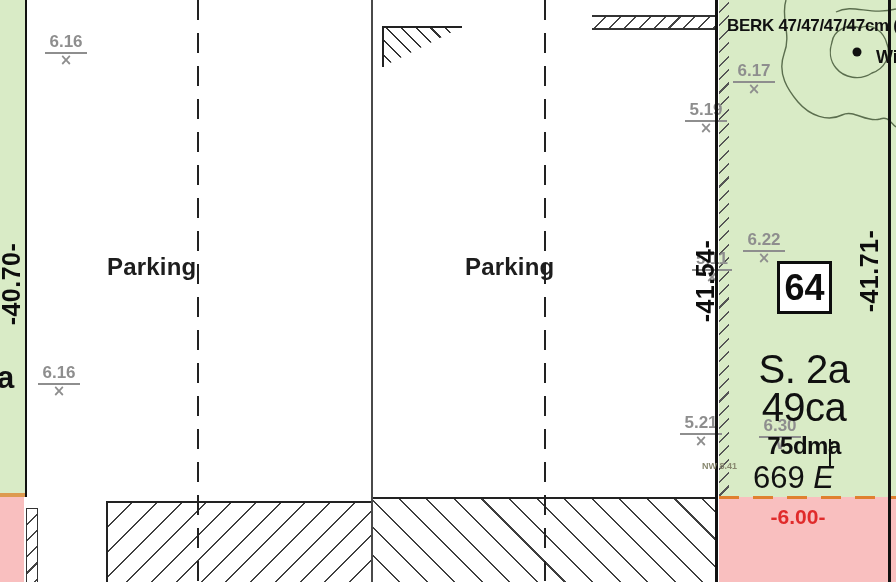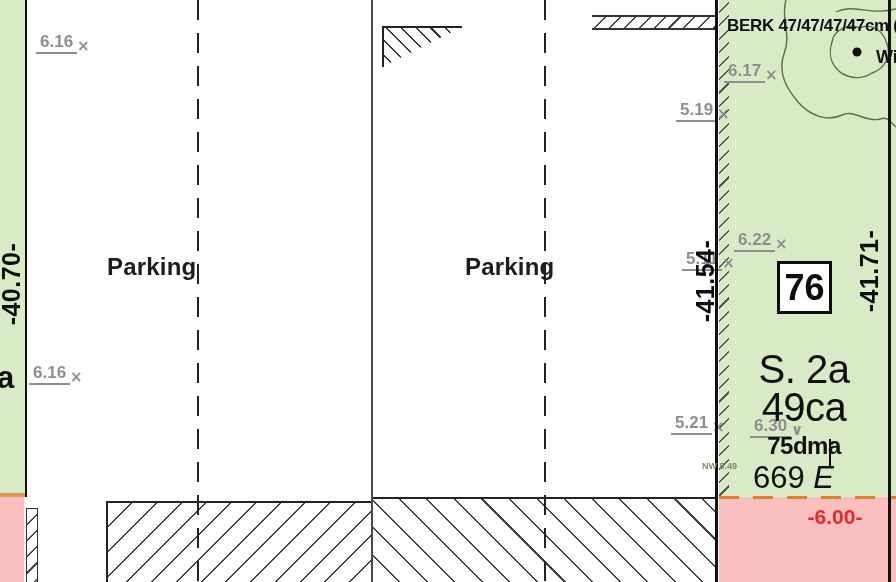--- a/index.html
+++ b/index.html
@@ -70,27 +70,27 @@
   #area-block{left:718px;top:350px;width:172px;text-align:center;z-index:8;color:#101010;}
   #area-block .l1{font-size:40px;font-weight:400;letter-spacing:-.5px;line-height:38px;}
   #area-block .l2{font-size:24px;font-weight:700;letter-spacing:-.5px;line-height:40px;}
 
   #address{left:753px;top:460px;font-size:31px;color:#111;z-index:8;white-space:nowrap;}
   #address .suffix{font-style:italic;}
   #caret{left:829px;top:439px;width:2px;height:29px;background:#111;z-index:9;}
 
   #note-small{left:702px;top:461px;font-size:9px;font-weight:700;color:#88886f;
     z-index:8;white-space:nowrap;}
-  #minus600{left:785px;top:505px;width:100px;text-align:center;font-size:21px;
+  #minus600{left:748px;top:505px;width:100px;text-align:center;font-size:21px;
     font-weight:700;color:var(--red_text);z-index:8;}
   #corner-a{left:-3px;top:360px;font-size:31px;font-weight:700;color:#111;z-index:8;}
 
   
-  .ev-marker{position:absolute;width:60px;display:flex;flex-direction:row;
-    align-items:flex-end;color:var(--gray_marker);font-weight:700;font-size:17px;
+  .ev-marker{position:absolute;width:60px;display:flex;flex-direction:column;
+    align-items:center;color:var(--gray_marker);font-weight:700;font-size:17px;
     line-height:1.08;z-index:4;}
   .ev-num{border-bottom:2px solid var(--gray_marker);padding:0 4px 1px;}
   .ev-sym{font-size:15px;margin-top:-2px;font-family:"DejaVu Sans", sans-serif;}
 </style>
 </head>
 <body>
 
 <div class="abs" id="green-left"></div>
 <div class="abs" id="divider-left"></div>
 <div class="abs" id="pink-left"></div>
@@ -159,30 +159,30 @@
   </div>
 
 <div class="abs parking" id="parking-left">Parking</div>
 <div class="abs parking" id="parking-right">Parking</div>
 
 <div class="abs dim" id="dim-left">-40.70-</div>
 <div class="abs dim" id="dim-mid">-41.54-</div>
 <div class="abs dim" id="dim-right">-41.71-</div>
 
 <div class="abs" id="parcel-box">
-  <span>76</span>
+  <span>64</span>
 </div>
 
 <div class="abs" id="berk">BERK 47/47/47/47cm (</div>
 <div class="abs" id="wi">Wi</div>
 
 <div class="abs" id="area-block">
   <div class="l1">S. 2a 49ca</div>
   <div class="l2">75dma</div>
 </div>
 
 <div class="abs" id="address"><span>669</span>
   <span class="suffix">E</span></div>
 <div class="abs" id="caret"></div>
 
-<div class="abs" id="note-small">NW 5.49</div>
+<div class="abs" id="note-small">NW 8.41</div>
 <div class="abs" id="minus600">-6.00-</div>
 <div class="abs" id="corner-a">a</div>
 
 </body></html>

